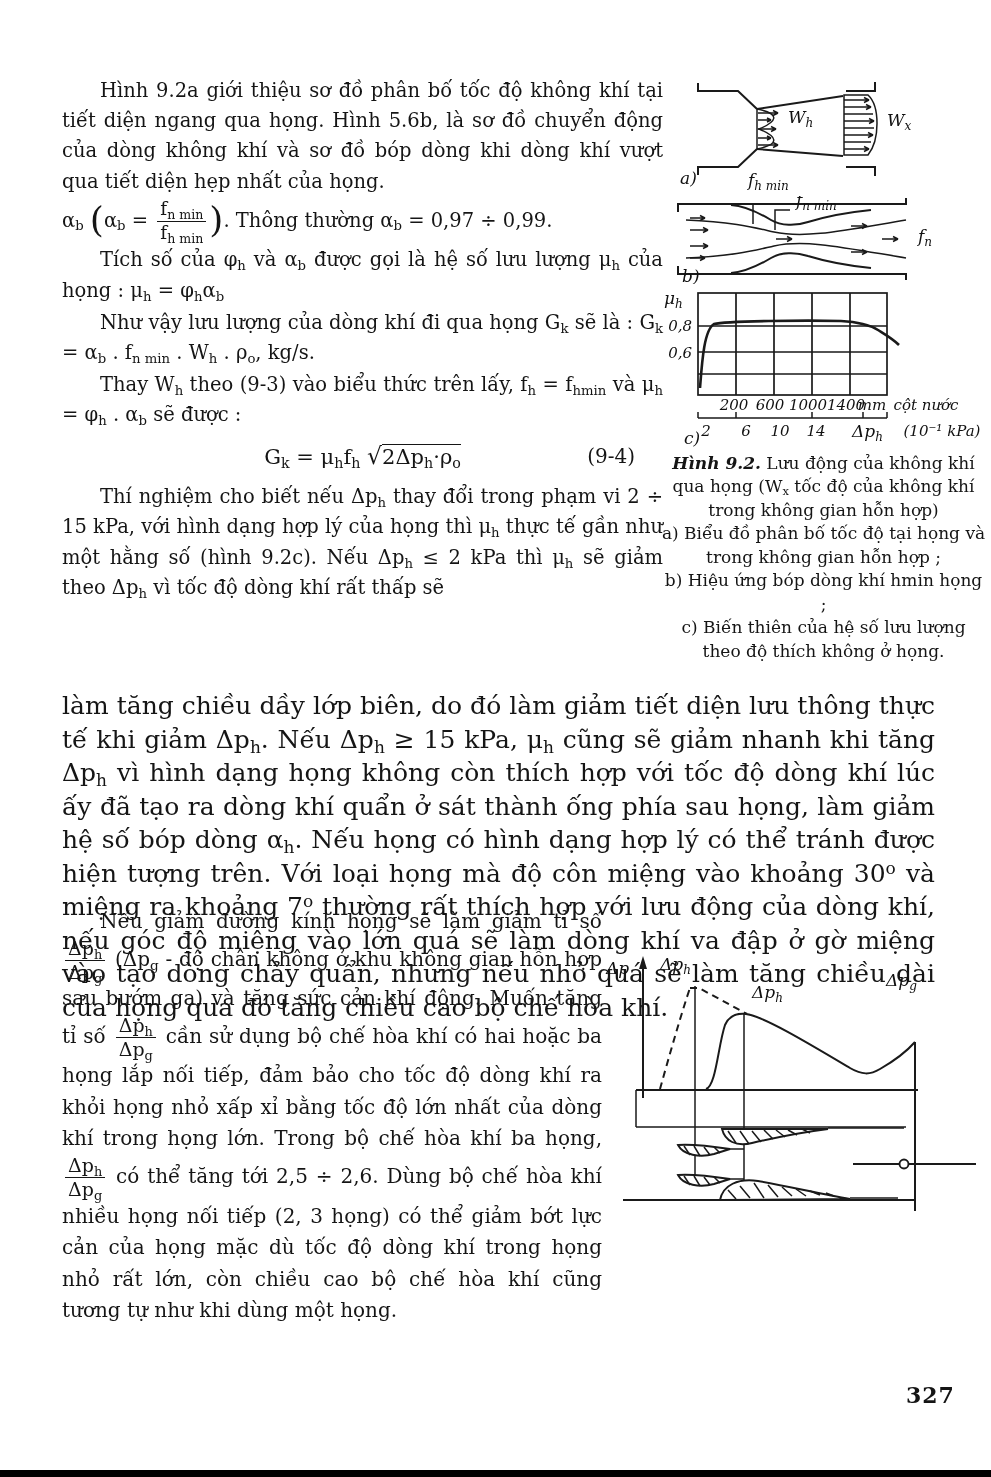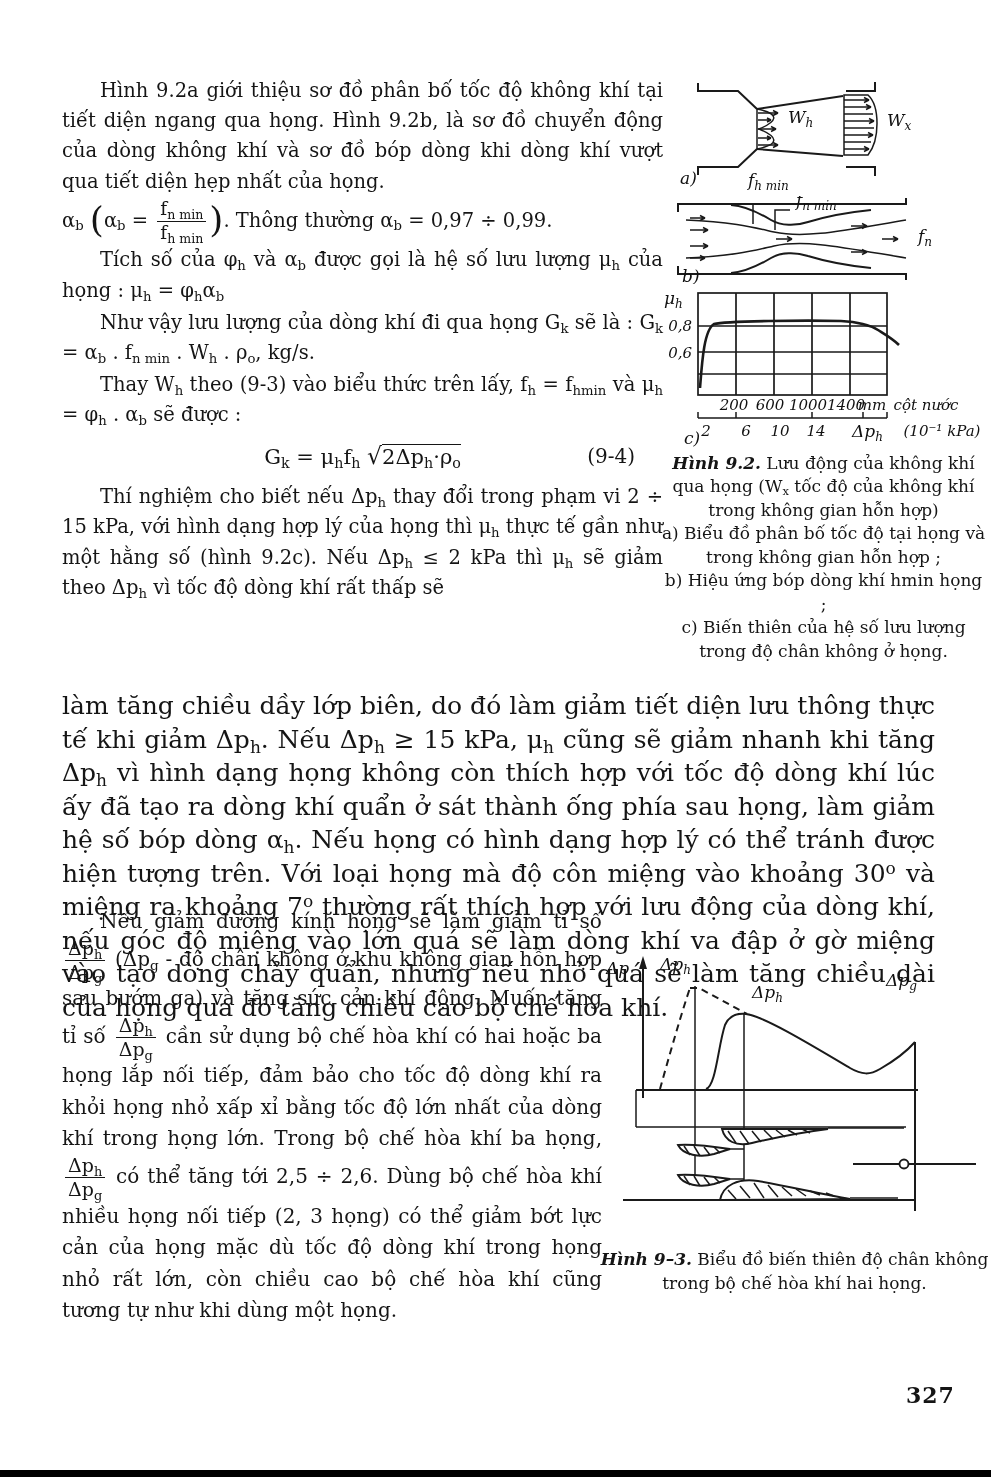--- a/index.html
+++ b/index.html
@@ -40,21 +40,21 @@
   .fl .s{font-size:12px;}
   .tk{font-family:"DejaVu Serif",serif;font-style:italic;font-size:15px;fill:#111;}
   .wh{fill:#fff;stroke:#1a1a1a;stroke-width:1.9;}
 </style>
 </head>
 <body>
 
 <div class="page">
 
   <div class="upper-left">
-    <p class="ind">Hình 9.2a giới thiệu sơ đồ phân bố tốc độ không khí tại tiết diện ngang qua họng. Hình 9.2b, là sơ đồ chuyển động của dòng không khí và sơ đồ bóp dòng khi dòng khí vượt qua tiết diện hẹp nhất của họng.</p>
+    <p class="ind">Hình 9.2a giới thiệu sơ đồ phân bố tốc độ không khí tại tiết diện ngang qua họng. Hình 5.6b, là sơ đồ chuyển động của dòng không khí và sơ đồ bóp dòng khi dòng khí vượt qua tiết diện hẹp nhất của họng.</p>
     <p>α<sub>b</sub> <span class="bigp">(</span>α<sub>b</sub> = <span class="frac">
           <span class="num">f<sub>n min</sub></span>
           <span class="den">f<sub>h min</sub></span>
         </span><span class="bigp">)</span>. Thông thường α<sub>b</sub> = 0,97 ÷ 0,99.</p>
     <p class="ind">Tích số của φ<sub>h</sub> và α<sub>b</sub> được gọi là hệ số lưu lượng μ<sub>h</sub> của họng : μ<sub>h</sub> = φ<sub>h</sub>α<sub>b</sub></p>
     <p class="ind">Như vậy lưu lượng của dòng khí đi qua họng G<sub>k</sub> sẽ là : G<sub>k</sub> = α<sub>b</sub> . f<sub>n min</sub> . W<sub>h</sub> . ρ<sub>o</sub>, kg/s.</p>
     <p class="ind">Thay W<sub>h</sub> theo (9-3) vào biểu thức trên lấy, f<sub>h</sub> = f<sub>hmin</sub> và μ<sub>h</sub> = φ<sub>h</sub> . α<sub>b</sub> sẽ được :</p>
     <div class="eq">
       <span>G<sub>k</sub> = μ<sub>h</sub>f<sub>h</sub> <span class="rad">√</span><span class="ol">2Δp<sub>h</sub>·ρ<sub>o</sub></span></span>
       <span class="tag">(9-4)</span>
@@ -154,21 +154,21 @@
         <text class="fl" x="196" y="153"><tspan>Δp</tspan><tspan class="s" dy="4">h</tspan></text>
         <text class="tk" x="286" y="152" text-anchor="middle">(10⁻¹ kPa)</text>
       </g>
       <text class="fl" x="28" y="160">c)</text>
     </svg>
 
     <div class="caption92">
       <div><i><b>Hình 9.2.</b></i> Lưu động của không khí qua họng (W<sub>x</sub> tốc độ của không khí trong không gian hỗn hợp)</div>
       <div>a) Biểu đồ phân bố tốc độ tại họng và trong không gian hỗn hợp ;</div>
       <div>b) Hiệu ứng bóp dòng khí hmin họng ;</div>
-      <div>c) Biến thiên của hệ số lưu lượng trong độ chân không ở họng.</div>
+      <div>c) Biến thiên của hệ số lưu lượng theo độ thích không ở họng.</div>
     </div>
   </div>
 
   <p class="fullw">làm tăng chiều dầy lớp biên, do đó làm giảm tiết diện lưu thông thực tế khi giảm Δp<sub>h</sub>. Nếu Δp<sub>h</sub> ≥ 15 kPa, μ<sub>h</sub> cũng sẽ giảm nhanh khi tăng Δp<sub>h</sub> vì hình dạng họng không còn thích hợp với tốc độ dòng khí lúc ấy đã tạo ra dòng khí quẩn ở sát thành ống phía sau họng, làm giảm hệ số bóp dòng α<sub>h</sub>. Nếu họng có hình dạng hợp lý có thể tránh được hiện tượng trên. Với loại họng mà độ côn miệng vào khoảng 30<sup>o</sup> và miệng ra khoảng 7<sup>o</sup> thường rất thích hợp với lưu động của dòng khí, nếu góc độ miệng vào lớn quá sẽ làm dòng khí va đập ở gờ miệng vào tạo dòng chảy quẩn, nhưng nếu nhỏ quá sẽ làm tăng chiều dài của họng qua đó tăng chiều cao bộ chế hòa khí.</p>
 
   <div class="lower-left">
     <p class="ind">Nếu giảm đường kính họng sẽ làm giảm tỉ số <span class="frac">
           <span class="num">Δp<sub>h</sub></span>
           <span class="den">Δp<sub>g</sub></span>
         </span> (Δp<sub>g</sub> - độ chân không ở khu không gian hỗn hợp sau bướm ga) và tăng sức cản khí động. Muốn tăng tỉ số <span class="frac">
@@ -212,19 +212,18 @@
         <path class="ln" d="M25,272 H317"></path>
         <path class="ln" d="M255,236 H378"></path>
         <circle class="wh" cx="306" cy="236" r="4.5"></circle>
       </g>
       <text class="fl" x="8" y="46">Δp</text>
       <text class="fl" x="62" y="42"><tspan>Δp</tspan><tspan class="s" dy="4">h</tspan></text>
       <text class="fl" x="154" y="70"><tspan>Δp</tspan><tspan class="s" dy="4">h</tspan></text>
       <text class="fl" x="288" y="58"><tspan>Δp</tspan><tspan class="s" dy="4">g</tspan></text>
     </svg>
     <div class="caption93">
-      <div class="title"><i><b>Hình 9–3.</b></i> Biểu đồ biến thiên độ chân không trong bộ chế hòa khí hai họng.</div>
     </div>
   </div>
 
   <div class="pageno">327</div>
   <div class="bottombar"></div>
 </div>
 
 </body></html>

